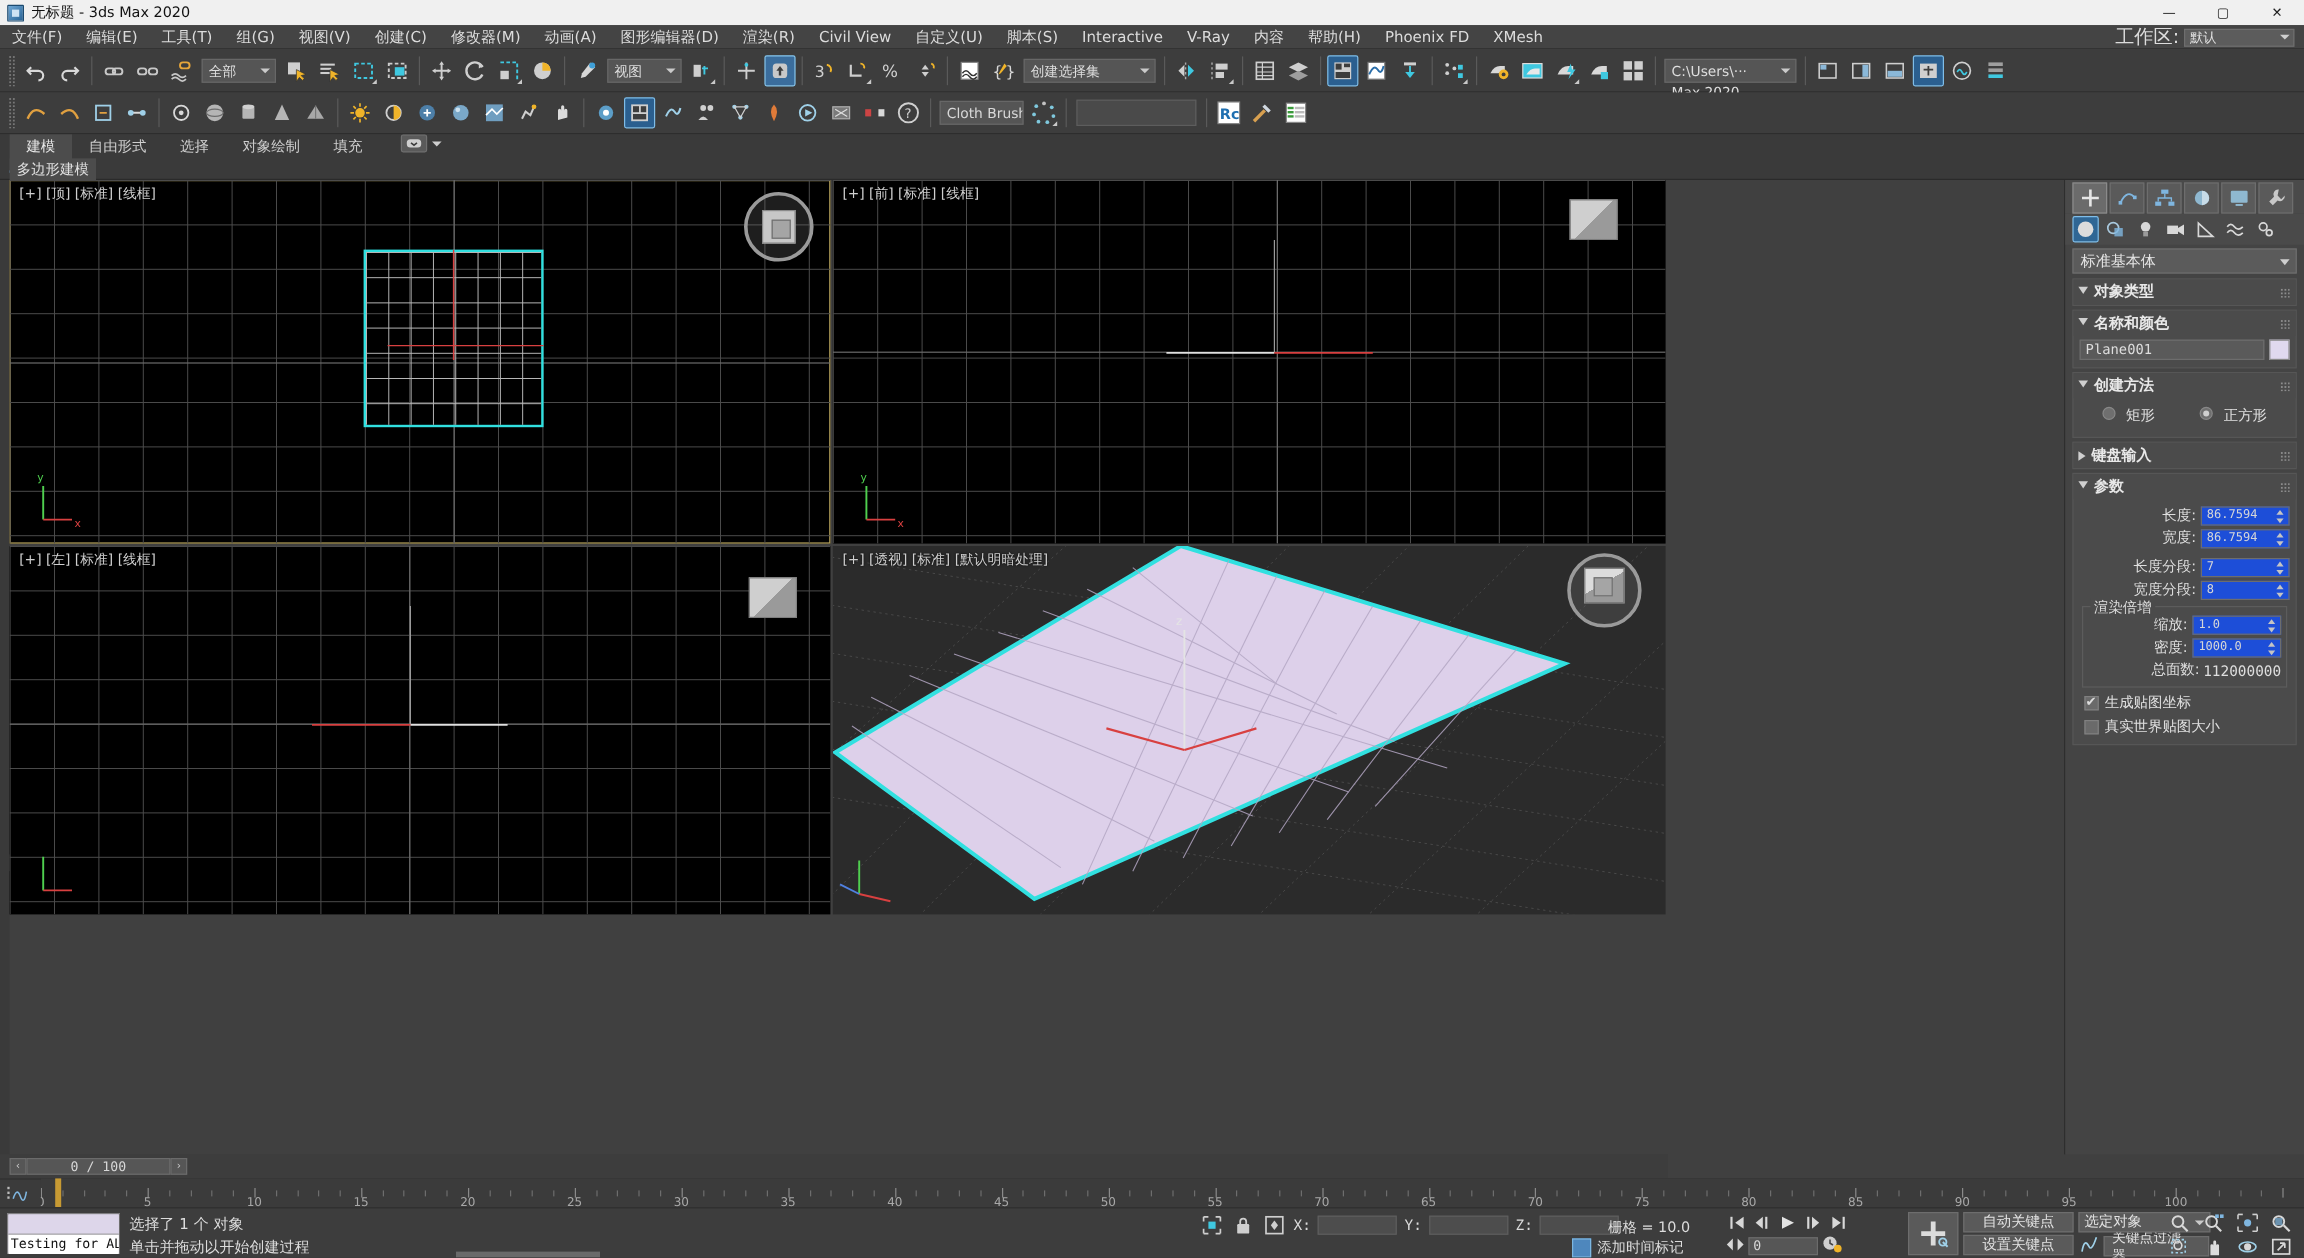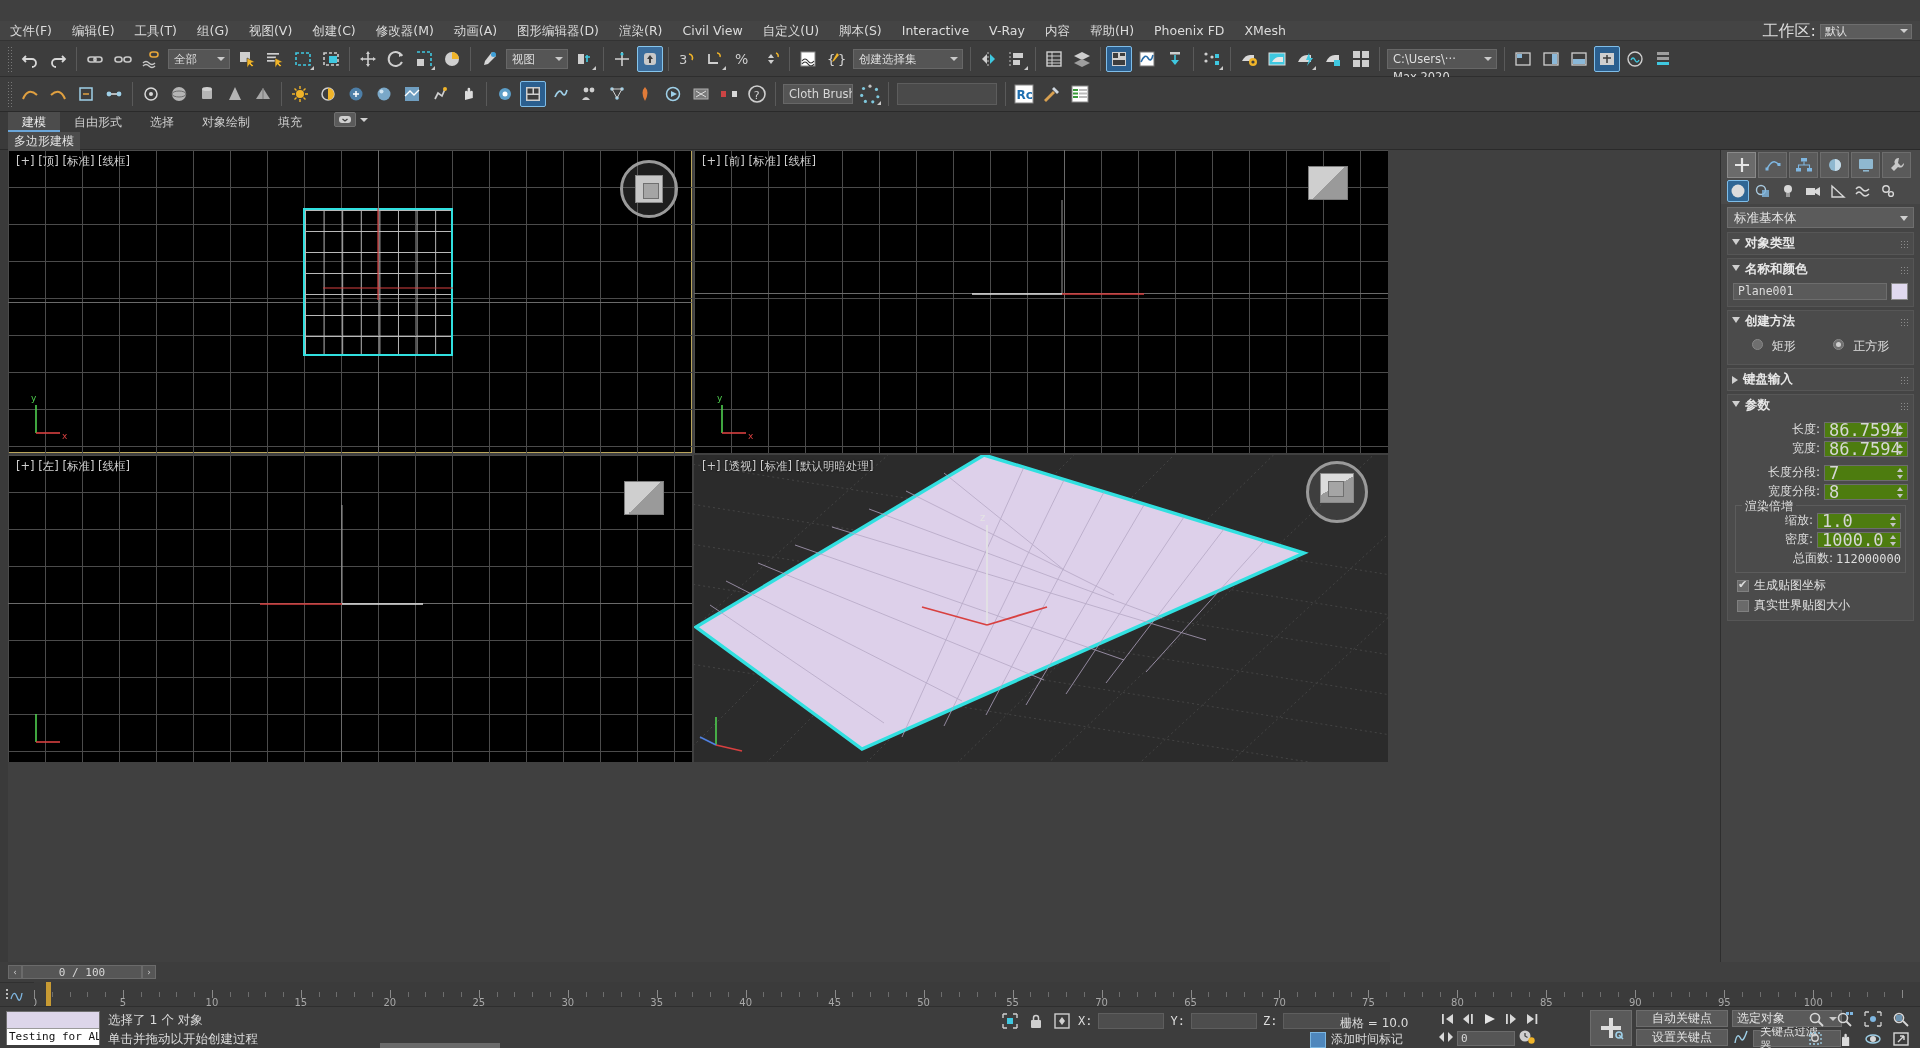--- a/index.html
+++ b/index.html
@@ -100,21 +100,21 @@
     height:22px; background:#4a4a4a; border:1px solid #5d5d5d; margin:0 4px;
   }
 
   
   .ribbon {
     position:absolute; left:0; top:112px; width:1920px; height:38px;
     background:#3a3a3a; border-bottom:1px solid #2a2a2a;
   }
   .ribbon-tabs { display:flex; align-items:flex-start; height:20px; padding-left:8px; }
   .rtab {
-    padding:2px 14px 2px 14px; font-size:12px; color:#cfcfcf; height:20px; line-height:16px;text-align:center;
+    padding:2px 14px 2px 14px; font-size:12px; color:#cfcfcf; height:32px; line-height:16px;text-align:center;
   }
   .rtab.active { background:#4c4c4c; color:#e8e8e8; border-bottom:2px solid #6aa5d8; }
   .ribbon-sub {
     margin-left:8px; margin-top:0; display:inline-block;
     background:#4c4c4c; color:#e0e0e0; font-size:12px; padding:1px 6px;
   }
   .rbtn-mini {
     width:22px;height:15px;background:#5a5a5a;border:1px solid #707070;border-radius:2px;
     display:inline-flex;align-items:center;justify-content:center;
   }
@@ -248,22 +248,22 @@
   .color-swatch { width:17px;height:17px; background:#e0d9ef; border:1px solid #8a8a8a; }
   .radio-row { display:flex; align-items:center; justify-content:space-around; margin:3px 0; }
   .radio { width:11px;height:11px;border-radius:50%;background:#6f6f6f;border:1px solid #888;
      display:inline-block; margin-right:5px; position:relative; }
   .radio.on:after{content:"";position:absolute;left:2px;top:2px;width:5px;height:5px;
      border-radius:50%;background:#cfcfcf;}
   .radio-lbl { font-size:12px; color:#e0e0e0; }
   .pr { display:flex; align-items:center; justify-content:flex-end; margin:2px 0; gap:4px; }
   .pr-lbl { font-size:12px; color:#dedede; text-align:right; }
   .spin {
-    width:84px; height:16px; background:#4d7c0f; border:1px solid #6d6d6d;
-    color:#d6d6d6; font-size:17px; line-height:14px; padding:0 14px 0 4px; position:relative;
+    width:74px; height:16px; background:#1d4ed8; border:1px solid #6d6d6d;
+    color:#d6d6d6; font-size:10px; line-height:14px; padding:0 14px 0 4px; position:relative;
     font-family:"DejaVu Sans Mono","Liberation Mono",monospace;
   }
   .spin .ud { position:absolute; right:2px; top:1px; width:9px; height:13px; }
   .spin .ud:before, .spin .ud:after {
     content:""; position:absolute; left:1px; width:0;height:0;
     border-left:3px solid transparent;border-right:3px solid transparent;
   }
   .spin .ud:before { top:1px; border-bottom:4px solid #c4c4c4; }
   .spin .ud:after { bottom:1px; border-top:4px solid #c4c4c4; }
   .fieldset {
@@ -372,20 +372,29 @@
   }
   .bottom-scroll {
     position:absolute; left:380px; bottom:0; width:120px; height:5px; background:#6a6a6a;
   }
 </style>
 </head>
 <body>
 
 <div id="app">
 
+  <div class="titlebar">
+    <div class="app-ico"></div>
+    <div class="title-text">无标题 - 3ds Max 2020</div>
+    <div class="win-btns">
+      <div class="win-btn">—</div>
+      <div class="win-btn">▢</div>
+      <div class="win-btn close">✕</div>
+    </div>
+  </div>
 
   <div class="menubar">
     <div class="menu-item">文件(F)</div>
     <div class="menu-item">编辑(E)</div>
     <div class="menu-item">工具(T)</div>
     <div class="menu-item">组(G)</div>
     <div class="menu-item">视图(V)</div>
     <div class="menu-item">创建(C)</div>
     <div class="menu-item">修改器(M)</div>
     <div class="menu-item">动画(A)</div>

